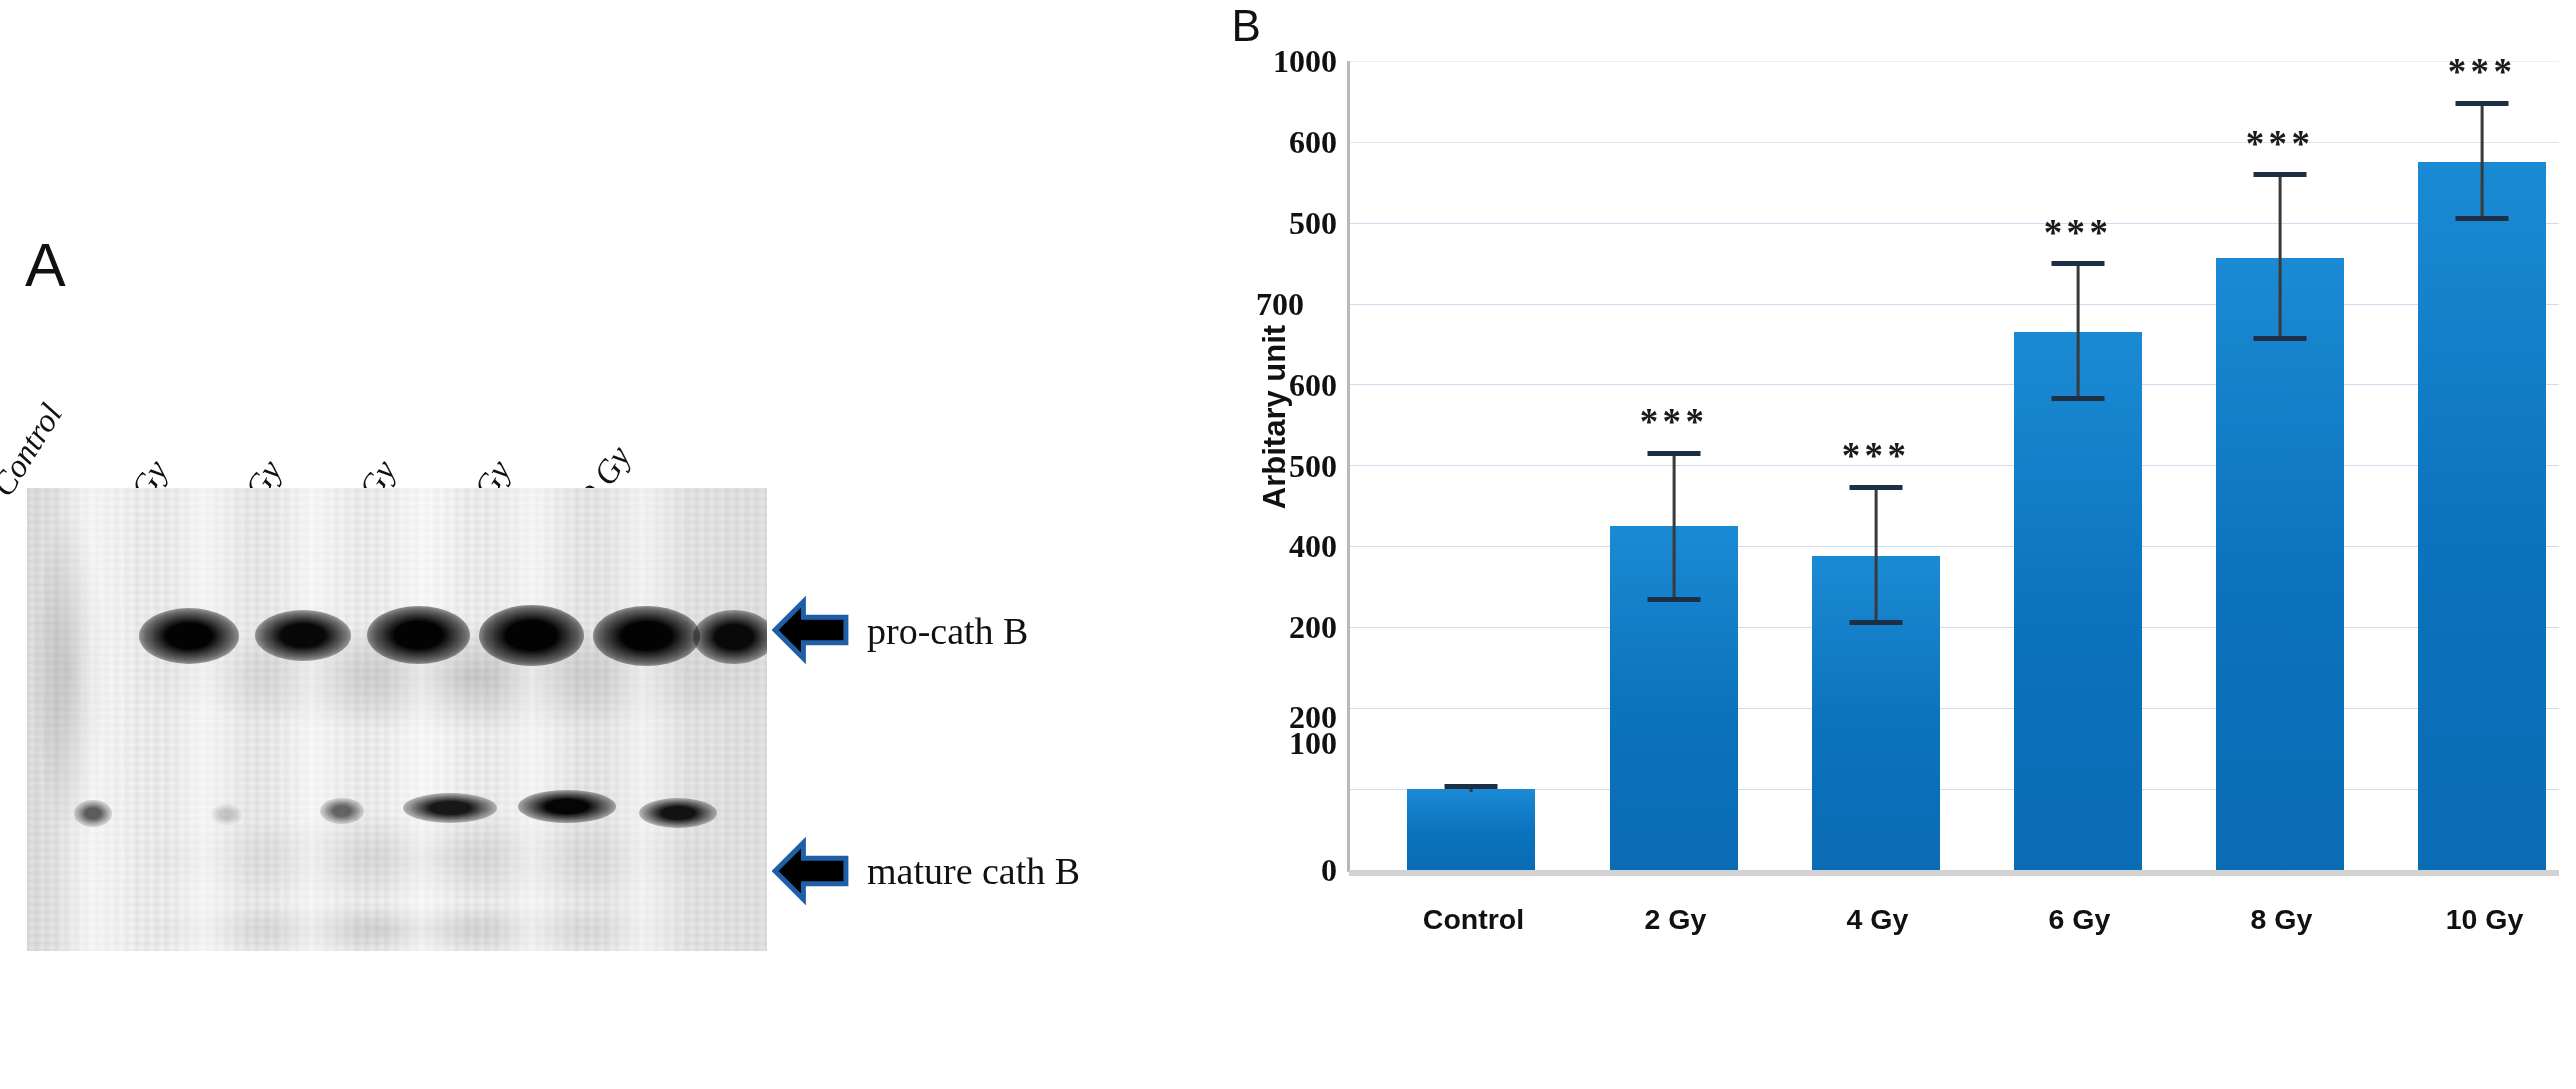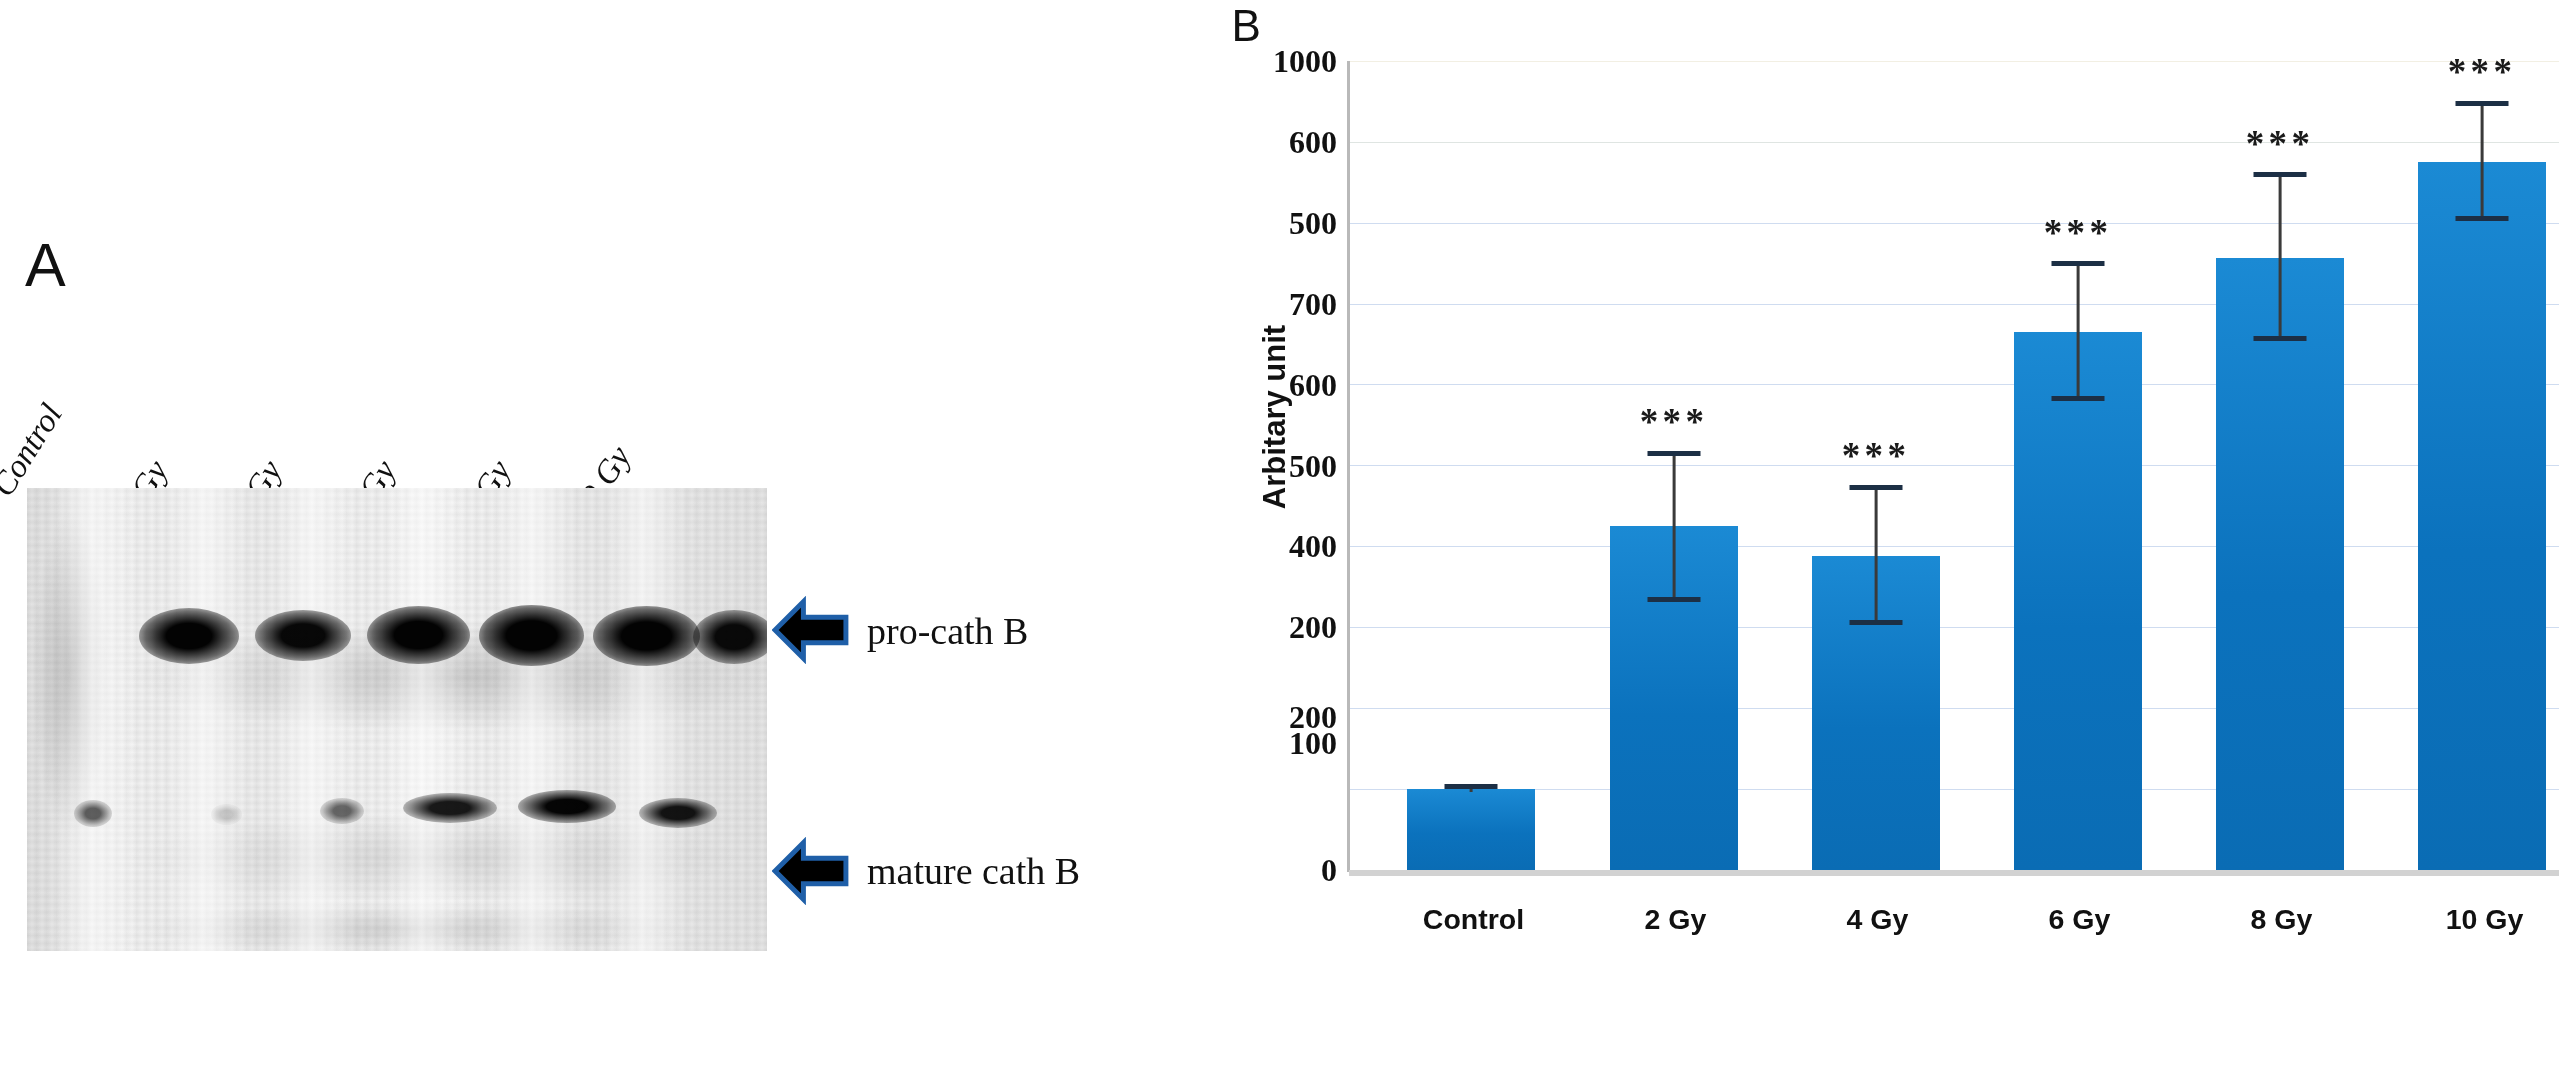--- a/index.html
+++ b/index.html
@@ -198,21 +198,21 @@
       </div>
     </div>
 
     <div id="y-axis-line"></div>
     <div id="x-axis-line"></div>
 
     <div id="ytick-wrap">
       <div class="ytick" style="top:61px;">1000</div>
       <div class="ytick" style="top:142px;">600</div>
       <div class="ytick" style="top:223px;">500</div>
-      <div class="ytick" style="top:304px;">700</div>
+      <div class="ytick" style="top:304px;text-align:center;">700</div>
       <div class="ytick" style="top:385px;">600</div>
       <div class="ytick" style="top:466px;">500</div>
       <div class="ytick" style="top:546px;">400</div>
       <div class="ytick" style="top:627px;">200</div>
       <div class="ytick" style="top:717px;">200</div>
       <div class="ytick" style="top:743px;">100</div>
       <div class="ytick" style="top:870px;">0</div>
     </div>
 
     <div id="y-axis-title">Arbitary unit</div>

